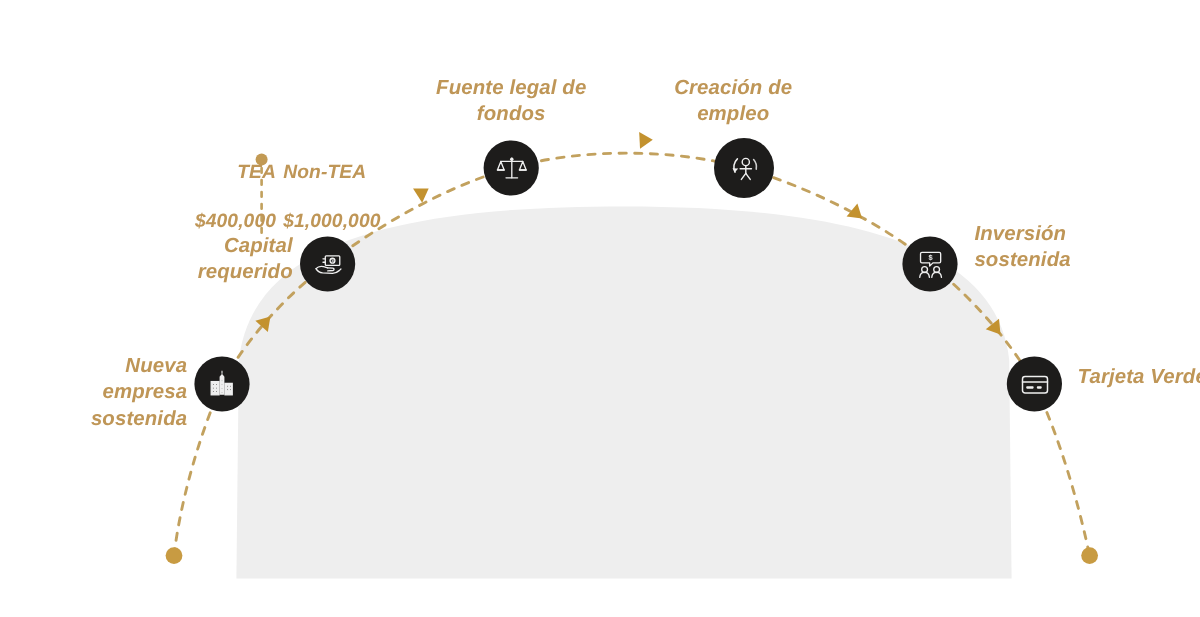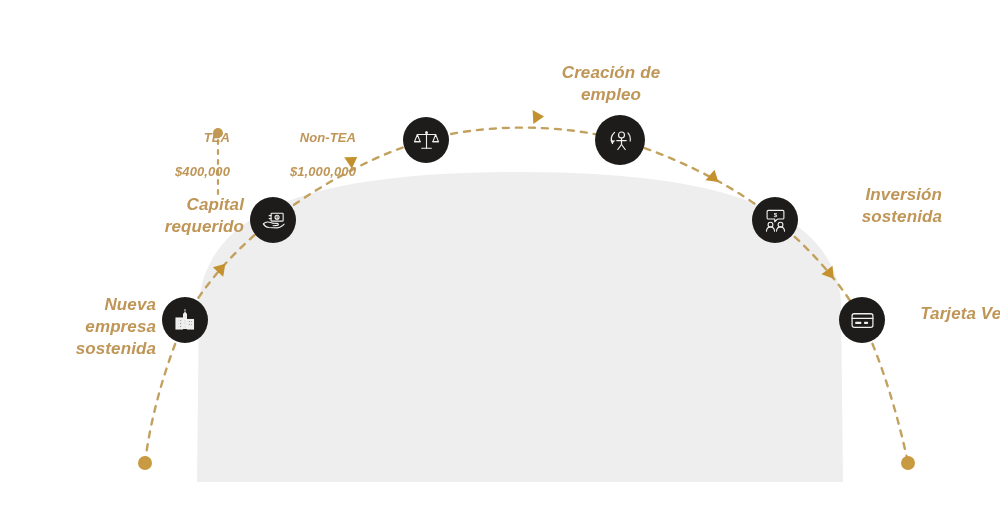--- a/index.html
+++ b/index.html
@@ -31,26 +31,26 @@
     color: #bf9657;
     font-family: "Liberation Sans", sans-serif;
     font-style: italic;
     font-weight: 600;
     font-size: 17px;
     line-height: 1.28;
     letter-spacing: 0.1px;
     white-space: pre-line;
   }
   .label.tea {
-    font-size: 13px;
+    font-size: 16px;
     font-weight: 700;
     line-height: 1.3;
   }
   .label.ar { text-align: right; }
-  .label.al { text-align: right; }
+  .label.al { text-align: left; }
   .label.ac { text-align: center; }
   .title {
     position: absolute;
     left: 280px;
     top: 282px;
     width: 480px;
     text-align: center;
     color: #27518d;
     font-family: "Liberation Sans", sans-serif;
     font-weight: bold;
@@ -110,20 +110,22 @@
   </div>
   <div class="label tea al" style="left:236px; top:113px; width:120px;">
     <div>Non-TEA</div>
     <div>$1,000,000</div>
   </div>
 
   <div class="label ar" style="left:36px; top:294px; width:120px;">Nueva empresa
 sostenida</div>
   <div class="label ar" style="left:124px; top:194px; width:120px;">Capital
 requerido</div>
+  <div class="label ac" style="left:346px; top:62px; width:160px;">Fuente legal de
+fondos</div>
   <div class="label ac" style="left:536px; top:62px; width:150px;">Creación de
 empleo</div>
   <div class="label al" style="left:812px; top:184px; width:130px;">Inversión
 sostenida</div>
   <div class="label al" style="left:898px; top:303px; width:130px;">Tarjeta Verde</div>
 
   <div class="node" style="left:162px; top:297px; width:46px; height:46px;">
     <svg width="26" height="26" viewBox="0 0 26 26" fill="none" stroke="#efefef" stroke-width="1.1">
       <path d="M11 7 L13 4.5 L15 7 L15 22 L11 22 Z" fill="#efefef" stroke="none"></path>
       <rect x="4" y="11" width="6.5" height="11" fill="#efefef"></rect>

